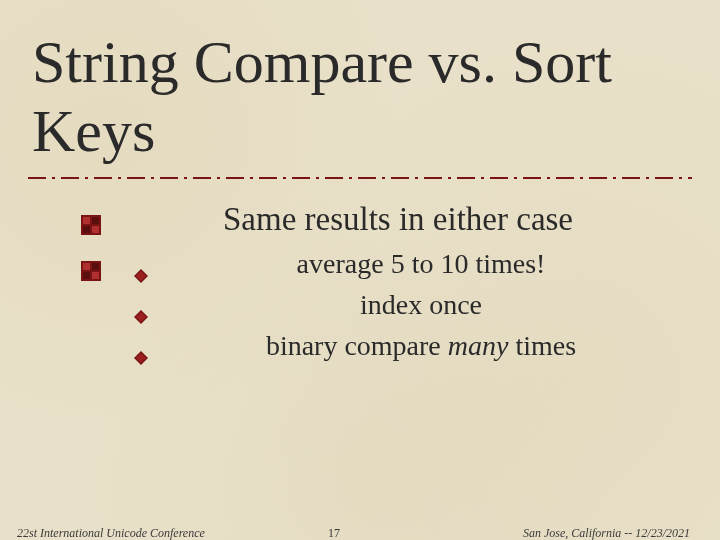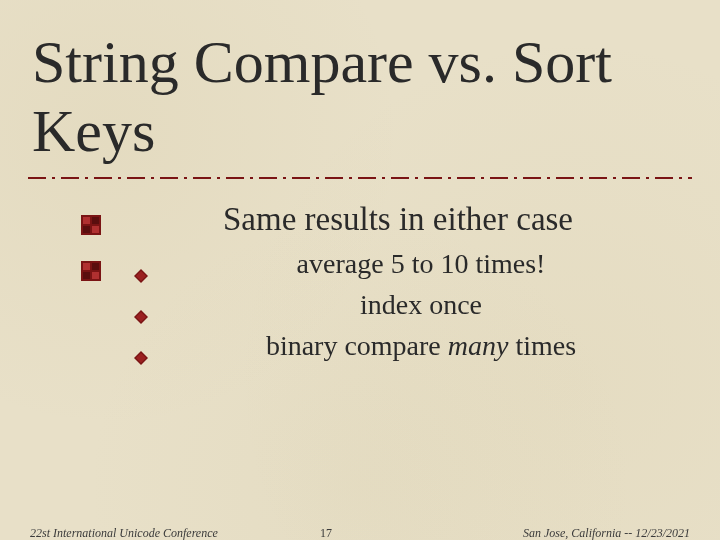--- a/index.html
+++ b/index.html
@@ -65,22 +65,22 @@
   }
   .footer {
     position: absolute;
     bottom: 14px;
     left: 0;
     width: 720px;
     font-size: 12px;
     font-style: italic;
     color: #3a3a3a;
   }
-  .footer .fl { position: absolute; left: 30px; text-align: center; }
-  .footer .fc { position: absolute; left: 4px; width: 644px; text-align: center; font-style: normal;}
+  .footer .fl { position: absolute; left: 17px; text-align: center; }
+  .footer .fc { position: absolute; left: 12px; width: 644px; text-align: center; font-style: normal;}
   .footer .fr { position: absolute; right: 30px; margin-left: 48px; }
   em.it { font-style: italic; font-family: Liberation Serif, serif; }
 </style>
 </head>
 <body>
 
 <div class="title">String Compare vs. Sort Keys</div>
 
 <div class="divider">
   <svg width="664" height="8" viewBox="0 0 664 8">

